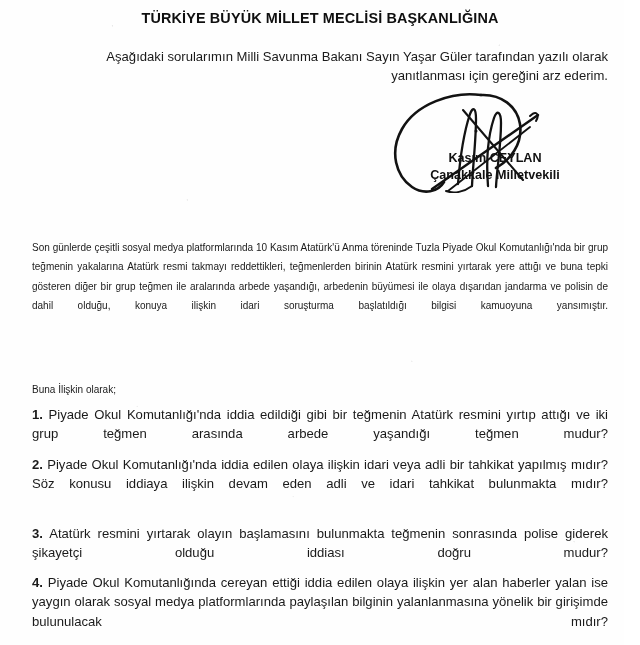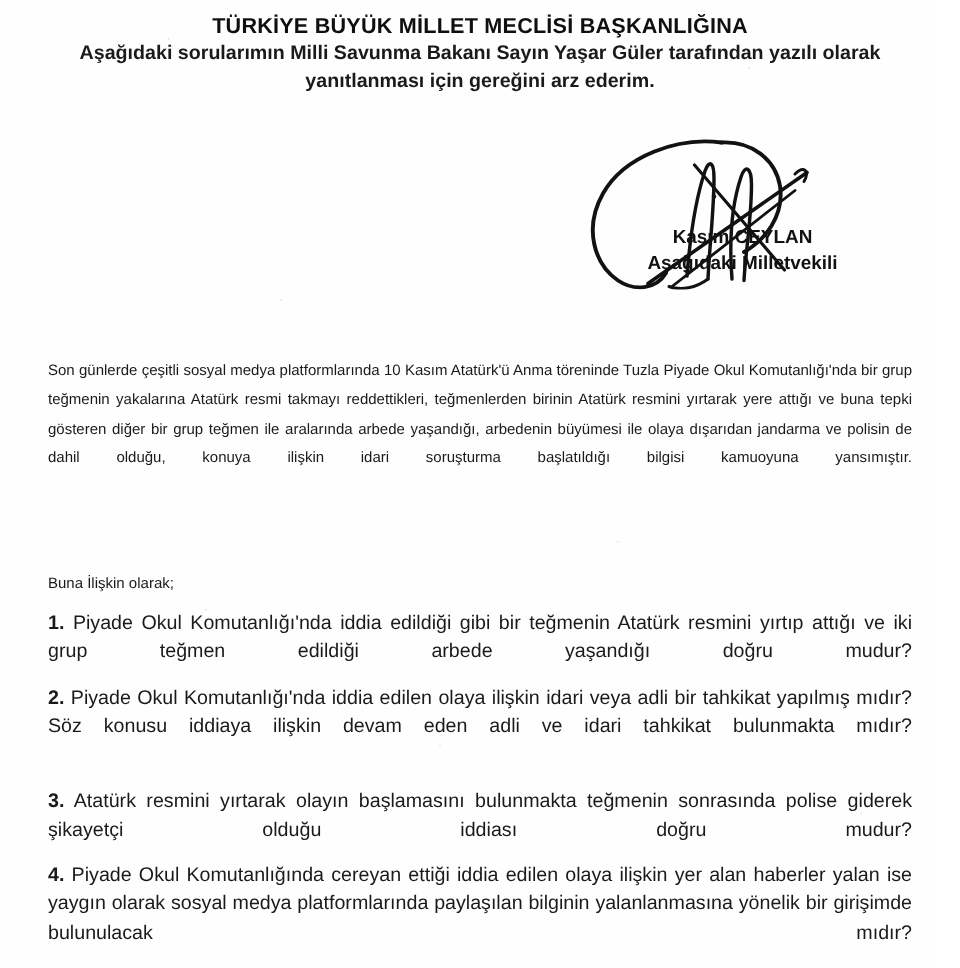--- a/index.html
+++ b/index.html
@@ -40,27 +40,26 @@
     font-size: 14.4px;
     font-weight: bold;
     letter-spacing: 0.15px;
     color: #0f0f0f;
   }
 
   
   .intro {
     position: absolute;
     left: 32px;
-    top: 26px;
+    top: 48px;
     width: 576px;
     font-size: 13.1px;
     line-height: 18.6px;
-    text-align: center;
+    text-align: right;
     color: #1a1a1a;
-    font-weight: bold;
   }
 
   
   .signature-block {
     position: absolute;
     left: 360px;
     top: 88px;
     width: 270px;
     height: 105px;
   }
@@ -155,31 +154,31 @@
         <path d="M170 28 C 176 22, 180 26, 176 33" stroke-width="2.0"></path>
 
         <path d="M112 98 C 104 104, 94 106, 86 103" stroke-width="2.0"></path>
 
         <circle cx="116" cy="43" r="1.5" fill="#121212" stroke="none"></circle>
       </g>
     </svg>
 
     <div class="signer">
       <span>Kasım CEYLAN</span>
-      <span class="line2">Aşağıdaki Milletvekili</span>
+      <span class="line2">Çanakkale Milletvekili</span>
     </div>
   </div>
 
   <div class="body-par" id="par-intro-event">Son günlerde çeşitli sosyal medya platformlarında 10 Kasım Atatürk'ü Anma töreninde Tuzla Piyade Okul Komutanlığı'nda bir grup teğmenin yakalarına Atatürk resmi takmayı reddettikleri, teğmenlerden birinin Atatürk resmini yırtarak yere attığı ve buna tepki gösteren diğer bir grup teğmen ile aralarında arbede yaşandığı, arbedenin büyümesi ile olaya dışarıdan jandarma ve polisin de dahil olduğu, konuya ilişkin idari soruşturma başlatıldığı bilgisi kamuoyuna yansımıştır.</div>
 
   <div class="body-par left-align" id="par-buna">Buna İlişkin olarak;</div>
 
   <div class="question" id="q-1">
     <span class="qnum">1.</span>
-    <span>Piyade Okul Komutanlığı'nda iddia edildiği gibi bir teğmenin Atatürk resmini yırtıp attığı ve iki grup teğmen edildiği arbede yaşandığı doğru mudur?</span>
+    <span>Piyade Okul Komutanlığı'nda iddia edildiği gibi bir teğmenin Atatürk resmini yırtıp attığı ve iki grup teğmen arasında arbede yaşandığı teğmen mudur?</span>
   </div>
 
   <div class="question" id="q-2">
     <span class="qnum">2.</span>
     <span>Piyade Okul Komutanlığı'nda iddia edilen olaya ilişkin idari veya adli bir tahkikat yapılmış mıdır? Söz konusu iddiaya ilişkin devam eden adli ve idari tahkikat bulunmakta mıdır?</span>
   </div>
 
   <div class="question" id="q-3">
     <span class="qnum">3.</span>
     <span>Atatürk resmini yırtarak olayın başlamasını bulunmakta teğmenin sonrasında polise giderek şikayetçi olduğu iddiası doğru mudur?</span>

